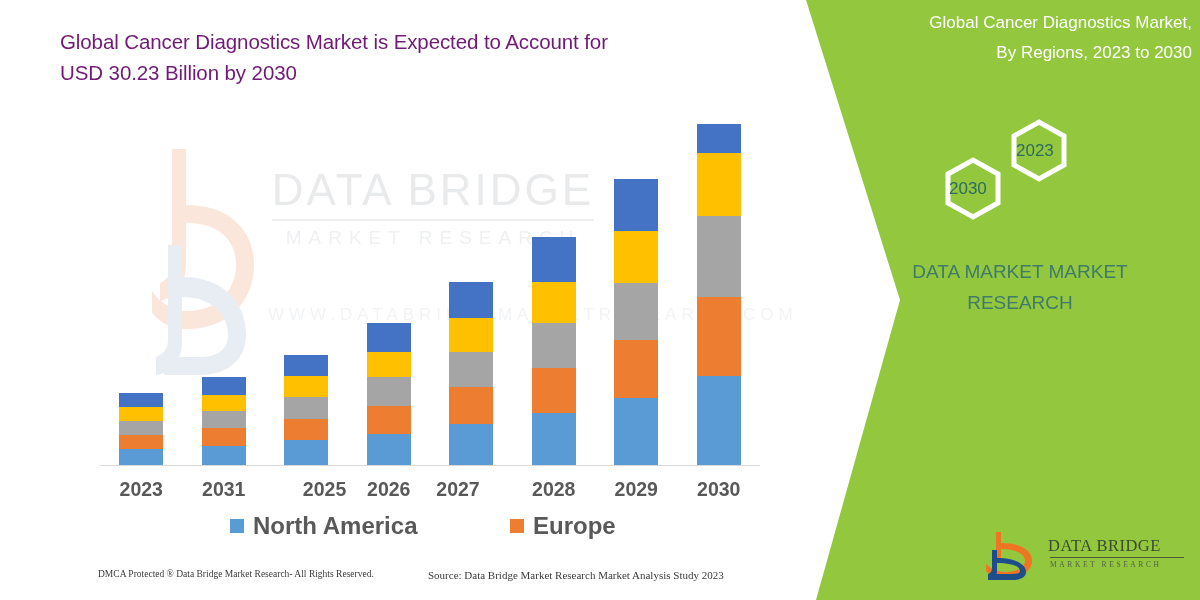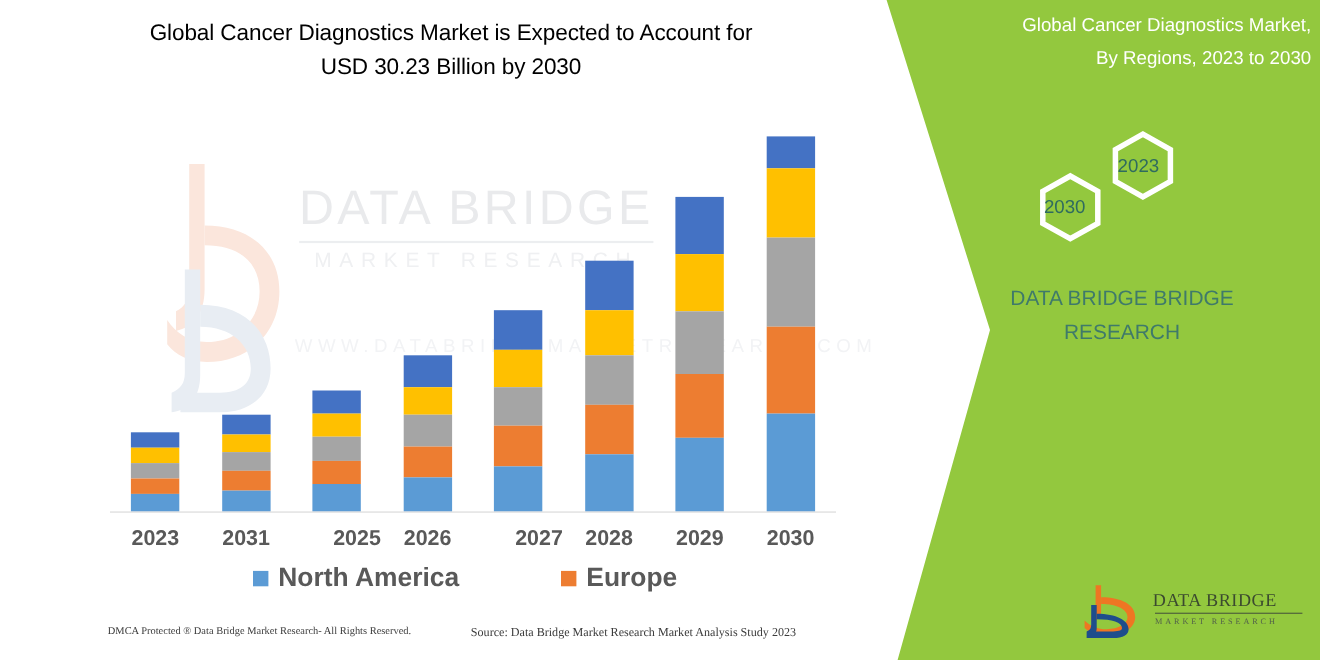--- a/index.html
+++ b/index.html
@@ -19,26 +19,26 @@
   
   #left-panel {
     position: absolute;
     left: 0; top: 0;
     width: 830px; height: 600px;
   }
 
   #chart-title {
     position: absolute;
     left: 60px;
-    top: 14px;
+    top: 26px;
     width: 700px;
-    text-align: center;
+    text-align: left;
     font-size: 20.5px;
     line-height: 31px;
-    color: #000000;
+    color: #701a75;
     font-family: "Liberation Sans", sans-serif;
     letter-spacing: -0.1px;
   }
 
   
   #watermark {
     position: absolute;
     left: 150px;
     top: 145px;
     width: 480px;
@@ -359,21 +359,21 @@
           </div>
         </div>
       <div id="axis-line"></div>
     </div>
 
     <div id="x-labels">
         <div class="x-label" style="left: 1.25px;">2023</div>
         <div class="x-label" style="left: 83.75px;">2031</div>
         <div class="x-label" style="left: 166.25px; text-align: right;">2025</div>
         <div class="x-label" style="left: 248.75px;">2026</div>
-        <div class="x-label" style="left: 350px;">2027</div>
+        <div class="x-label" style="left: 318px;">2027</div>
         <div class="x-label" style="left: 413.75px;">2028</div>
         <div class="x-label" style="left: 496.25px;">2029</div>
         <div class="x-label" style="left: 578.75px;">2030</div>
       </div>
 
     <div id="legend">
         <div class="legend-item" style="left: 130px;">
           <span class="legend-swatch" style="background: rgb(91, 155, 213);"></span>
           <span class="legend-label">North America</span>
         </div>
@@ -401,21 +401,21 @@
     <div id="hexes">
       <svg width="260" height="120" viewBox="0 0 260 120">
         <polygon points="30,66 55,52 80,66 80,95 55,109 30,95" fill="none" stroke="#ffffff" stroke-width="5"></polygon>
         <polygon points="96,28 121,14 146,28 146,57 121,71 96,57" fill="none" stroke="#ffffff" stroke-width="5"></polygon>
       </svg>
       <div class="hex-label" style="left:31px; top:71px;">2030</div>
       <div class="hex-label" style="left:98px; top:33px;">2023</div>
     </div>
 
     <div id="brand-name">
-      <div>DATA BRIDGE BRIDGE</div>
+      <div>DATA MARKET MARKET</div>
       <div>RESEARCH</div>
     </div>
 
     <div id="dbmr-logo">
       <svg width="62" height="50" viewBox="0 0 62 50">
         <path d="M10 2 L19 2 L19 26 C19 31 16 34 10 35 L10 29 C13 28 14 26 14 23 L14 2 Z" fill="#ee7623"></path>
         <path d="M19 13 C38 13 50 20 50 31 C50 41 39 48 24 48 C15 48 8 45 4 41 L4 34 C9 39 16 42 24 42 C35 42 43 37 43 31 C43 24 34 19 19 19 Z" fill="#ee7623"></path>
         <path d="M7 20 L15 20 L15 41 C15 46 12 49 6 50 L6 44 C9 43 10 41 10 38 L10 20 Z" fill="#1e4d8c"></path>
         <path d="M15 28 C33 28 44 34 44 42 C44 47 39 50 30 50 L6 50 L6 44 L30 44 C36 44 38 43 38 41 C38 36 29 33 15 33 Z" fill="#1e4d8c"></path>
       </svg>

